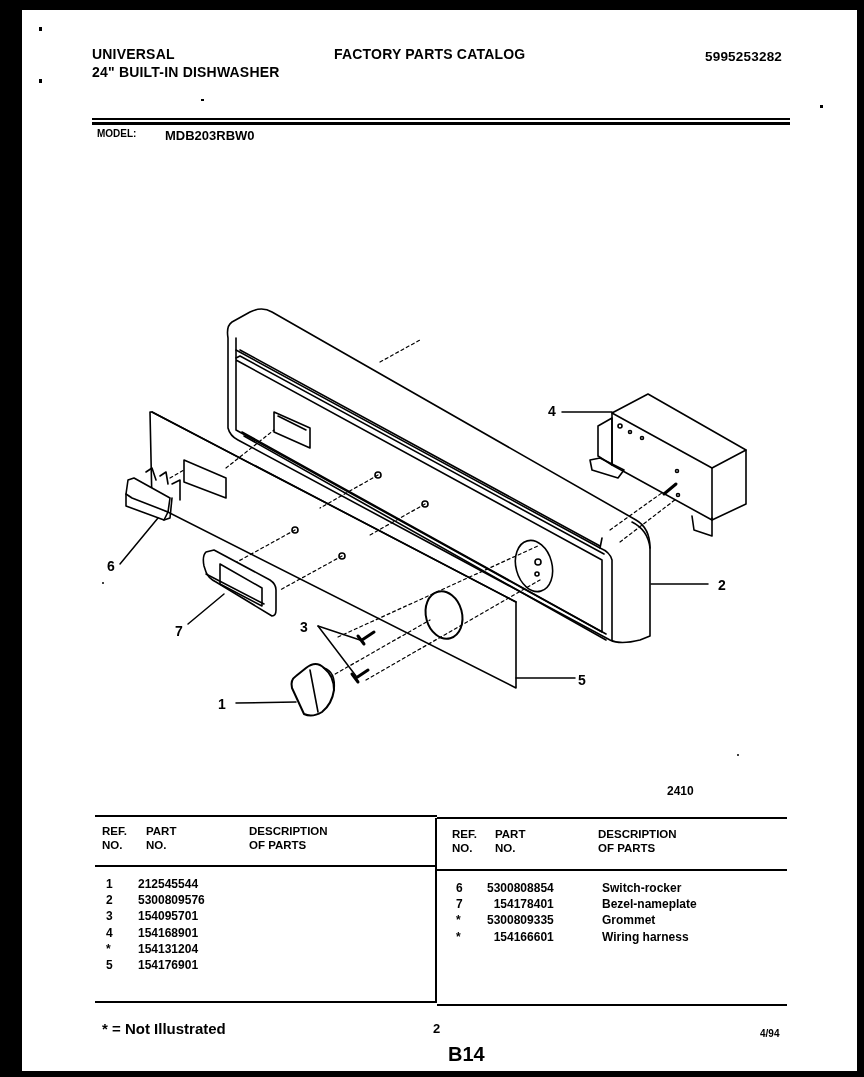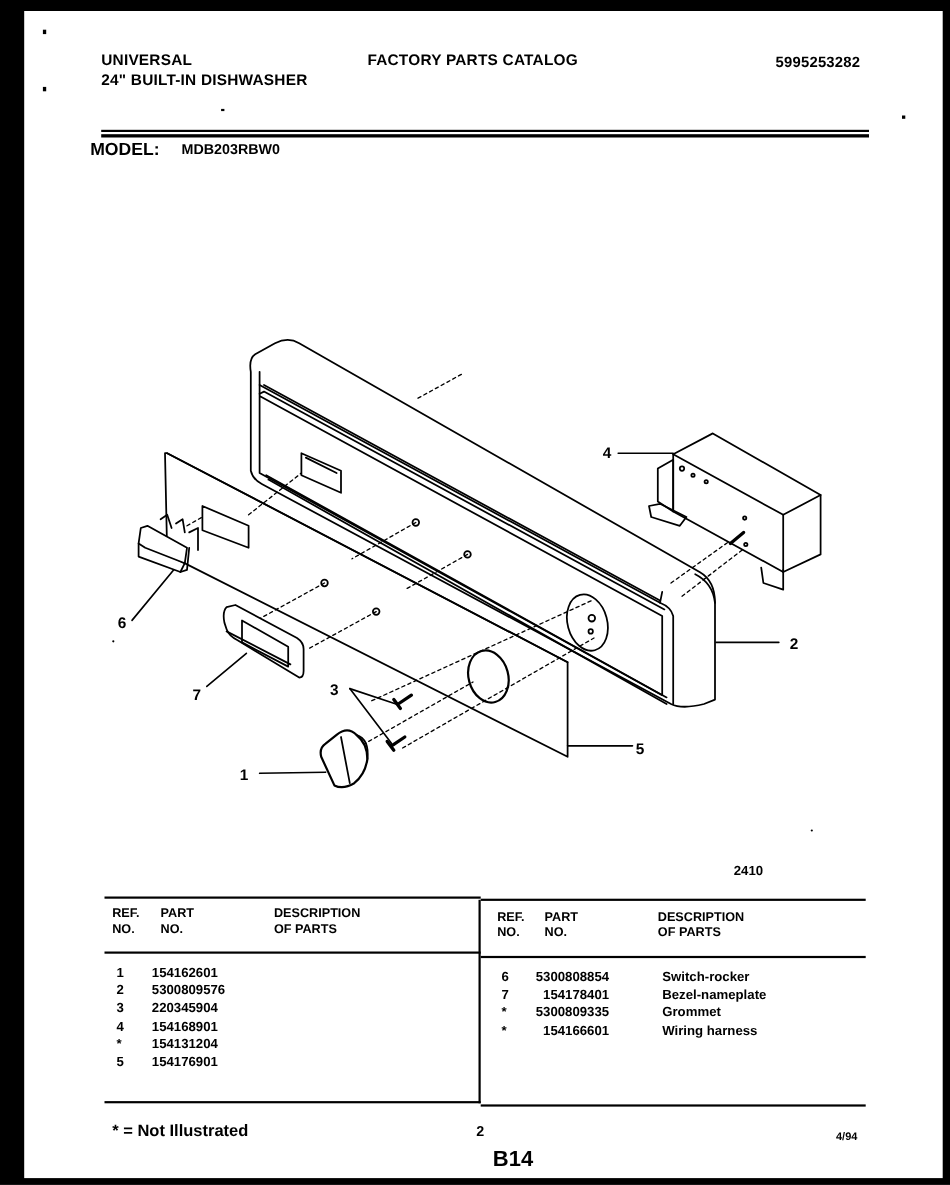--- a/index.html
+++ b/index.html
@@ -26,21 +26,21 @@
   <div class="abs" style="left:798px;top:95px;width:3px;height:3px;background:#000;"></div>
 
   <div class="abs hdr" style="left:70px;top:36px;">UNIVERSAL</div>
   <div class="abs hdr" style="left:70px;top:54px;">24" BUILT-IN DISHWASHER</div>
   <div class="abs hdr" style="left:312px;top:36px;">FACTORY PARTS CATALOG</div>
   <div class="abs hdr" style="left:683px;top:39px;font-size:13.5px;">5995253282</div>
 
   <div class="rule" style="left:70px;top:108px;width:698px;height:2px;"></div>
   <div class="rule" style="left:70px;top:112px;width:698px;height:3px;"></div>
 
-  <div class="abs b" style="left:60px;top:118px;font-size:16px;">MODEL:</div>
+  <div class="abs b" style="left:75px;top:118px;font-size:10px;">MODEL:</div>
   <div class="abs b" style="left:143px;top:118px;font-size:13px;">MDB203RBW0</div>
 
   <svg class="abs" style="left:-22px;top:-10px;" width="864" height="1077" viewBox="0 0 864 1077" fill="none" stroke="#000" stroke-width="1.6" stroke-linejoin="round" stroke-linecap="round">
 
     <g>
       <path d="M232 322 Q226 326 228 338 L228 428 Q230 436 238 440 L610 640 Q620 645 640 640 L650 636 L650 548 Q650 528 636 520 L272 312 Q262 306 250 312 Z" fill="#fff"></path>
       <path d="M236 338 L236 350 L600 548 L602 538"></path>
       <path d="M236 350 L236 430 L602 632 L602 560 L236 360"></path>
       <path d="M240 350 L600 546"></path>
       <path d="M236 358 L240 356 L604 554"></path>
@@ -181,23 +181,23 @@
 
   <div class="col td" style="left:84px;top:866px;">
     <div>1</div>
     <div>2</div>
     <div>3</div>
     <div>4</div>
     <div>*</div>
     <div>5</div>
   </div>
   <div class="col td" style="left:116px;top:866px;">
-    <div>154162601</div>
+    <div>212545544</div>
     <div>5300809576</div>
-    <div>220345904</div>
+    <div>154095701</div>
     <div>154168901</div>
     <div>154131204</div>
     <div>154176901</div>
   </div>
 
   <div class="col td" style="left:434px;top:870px;">
     <div>6</div>
     <div>7</div>
     <div>*</div>
     <div>*</div>

